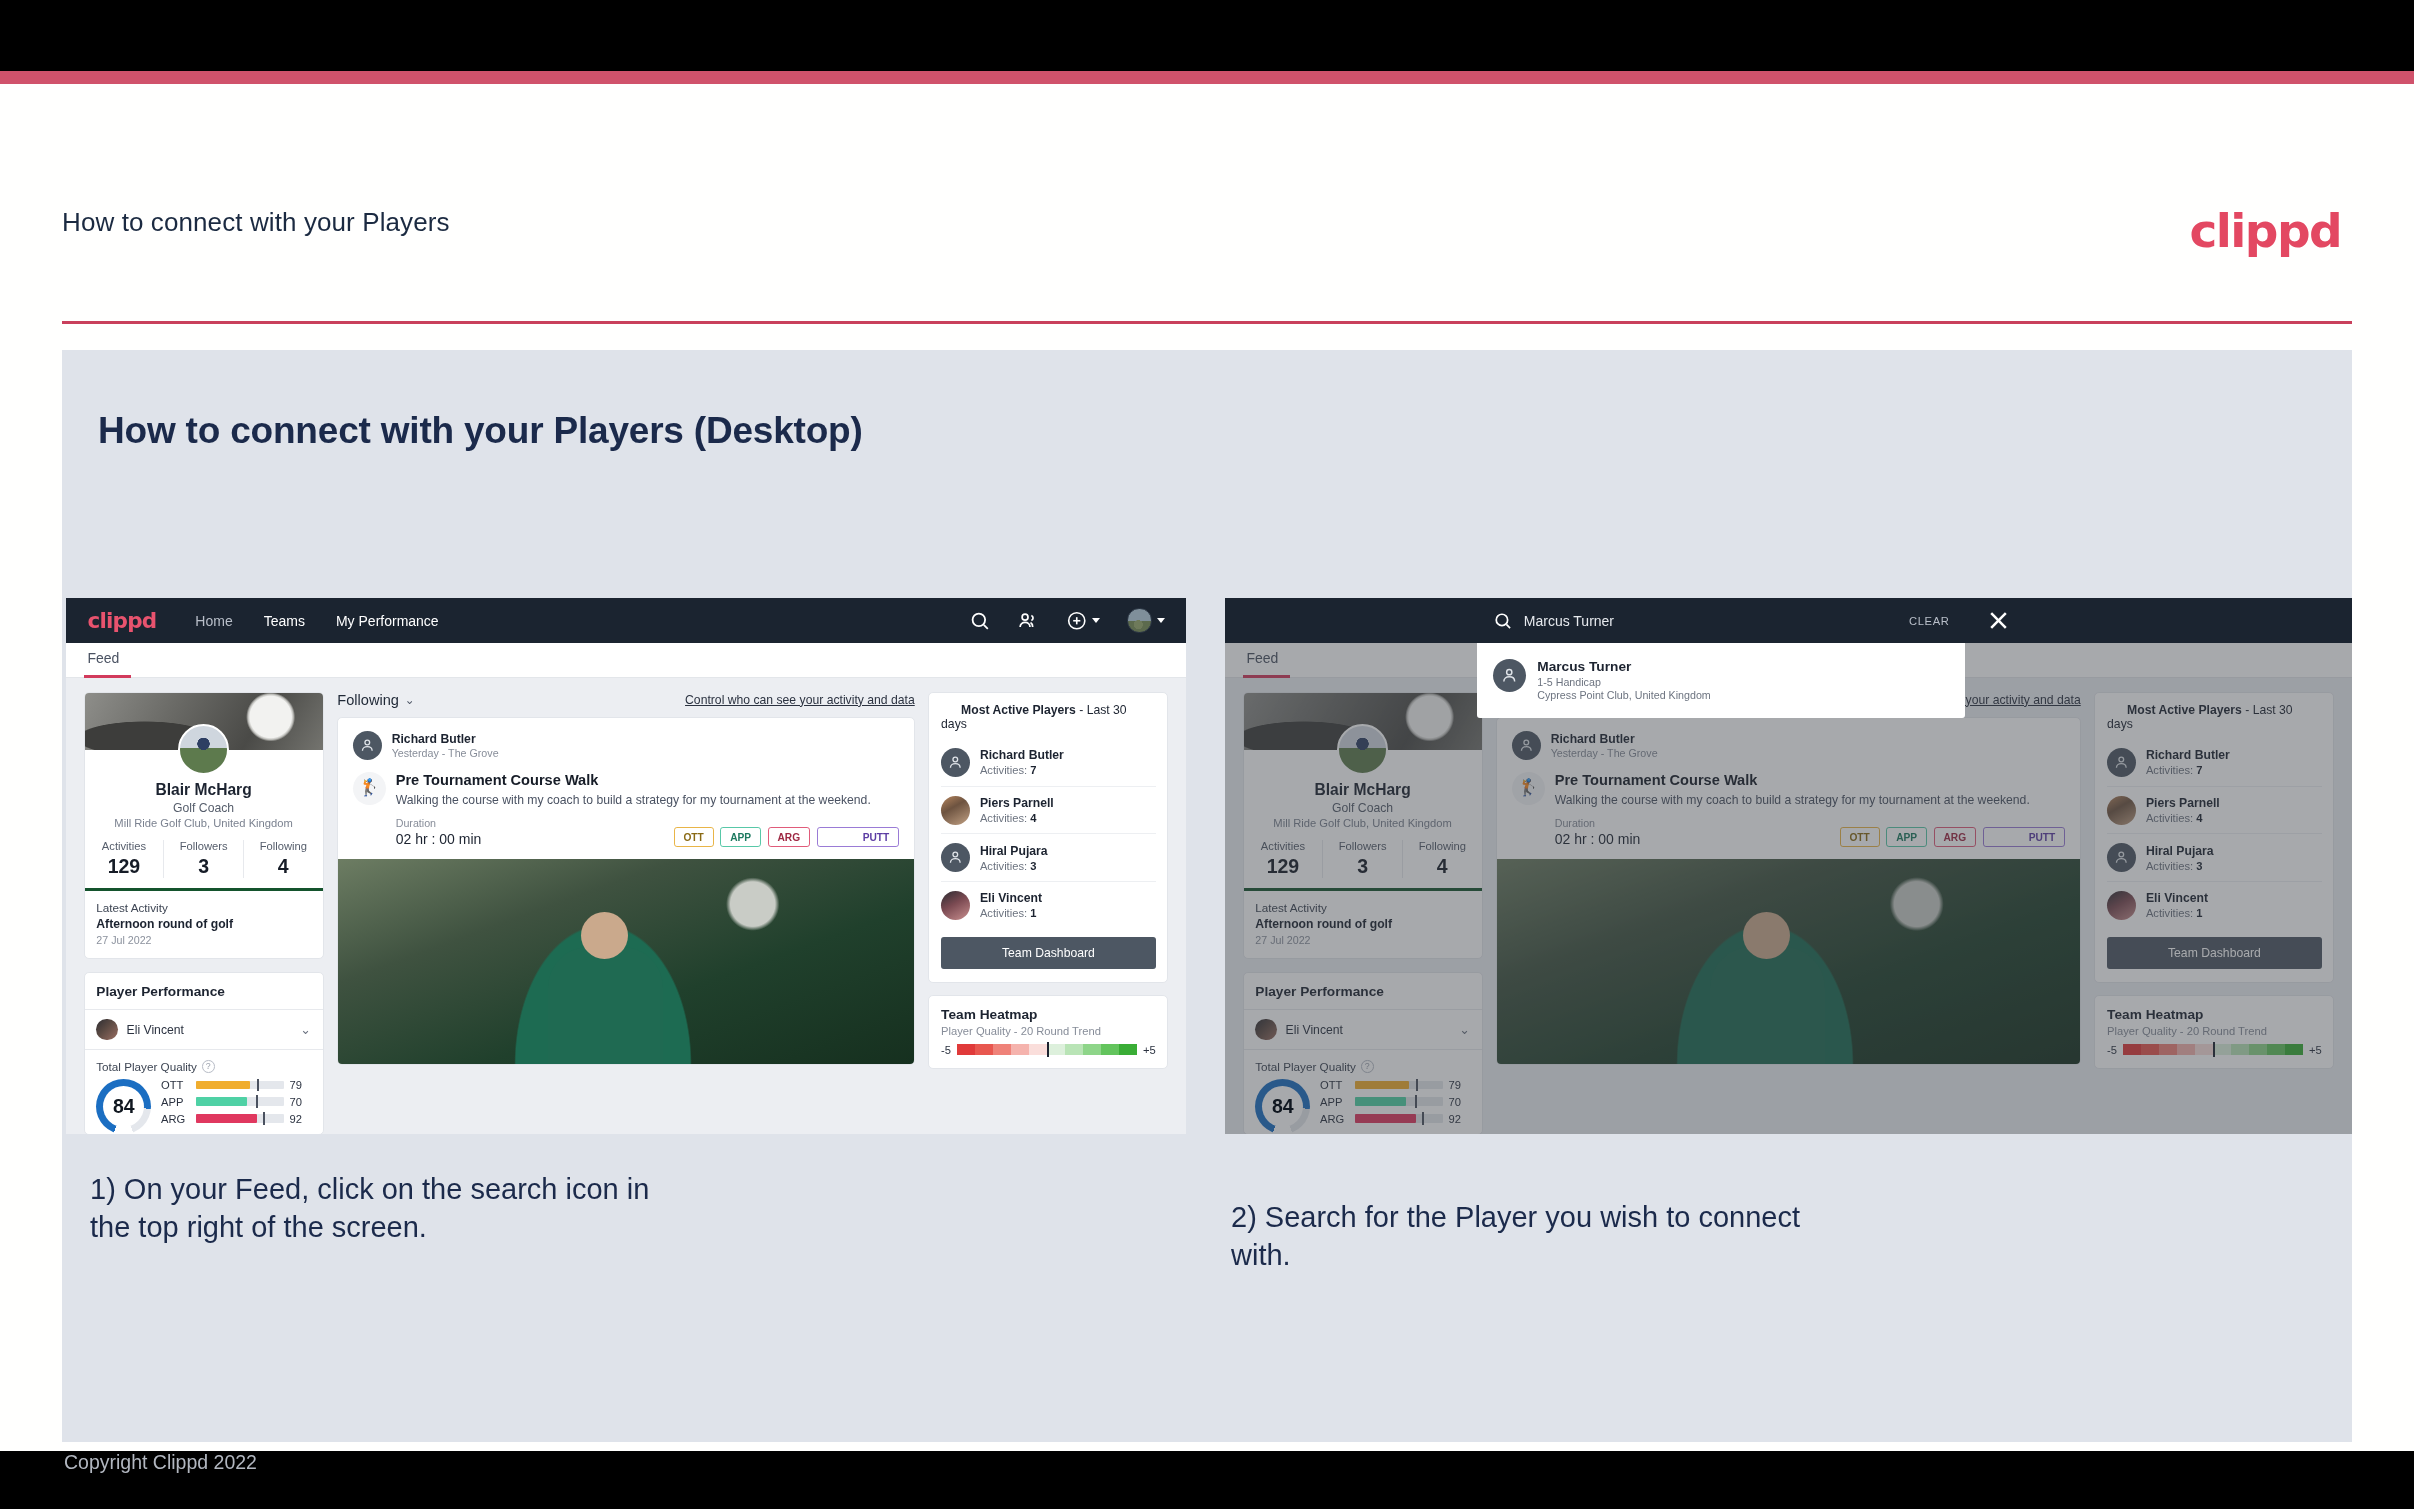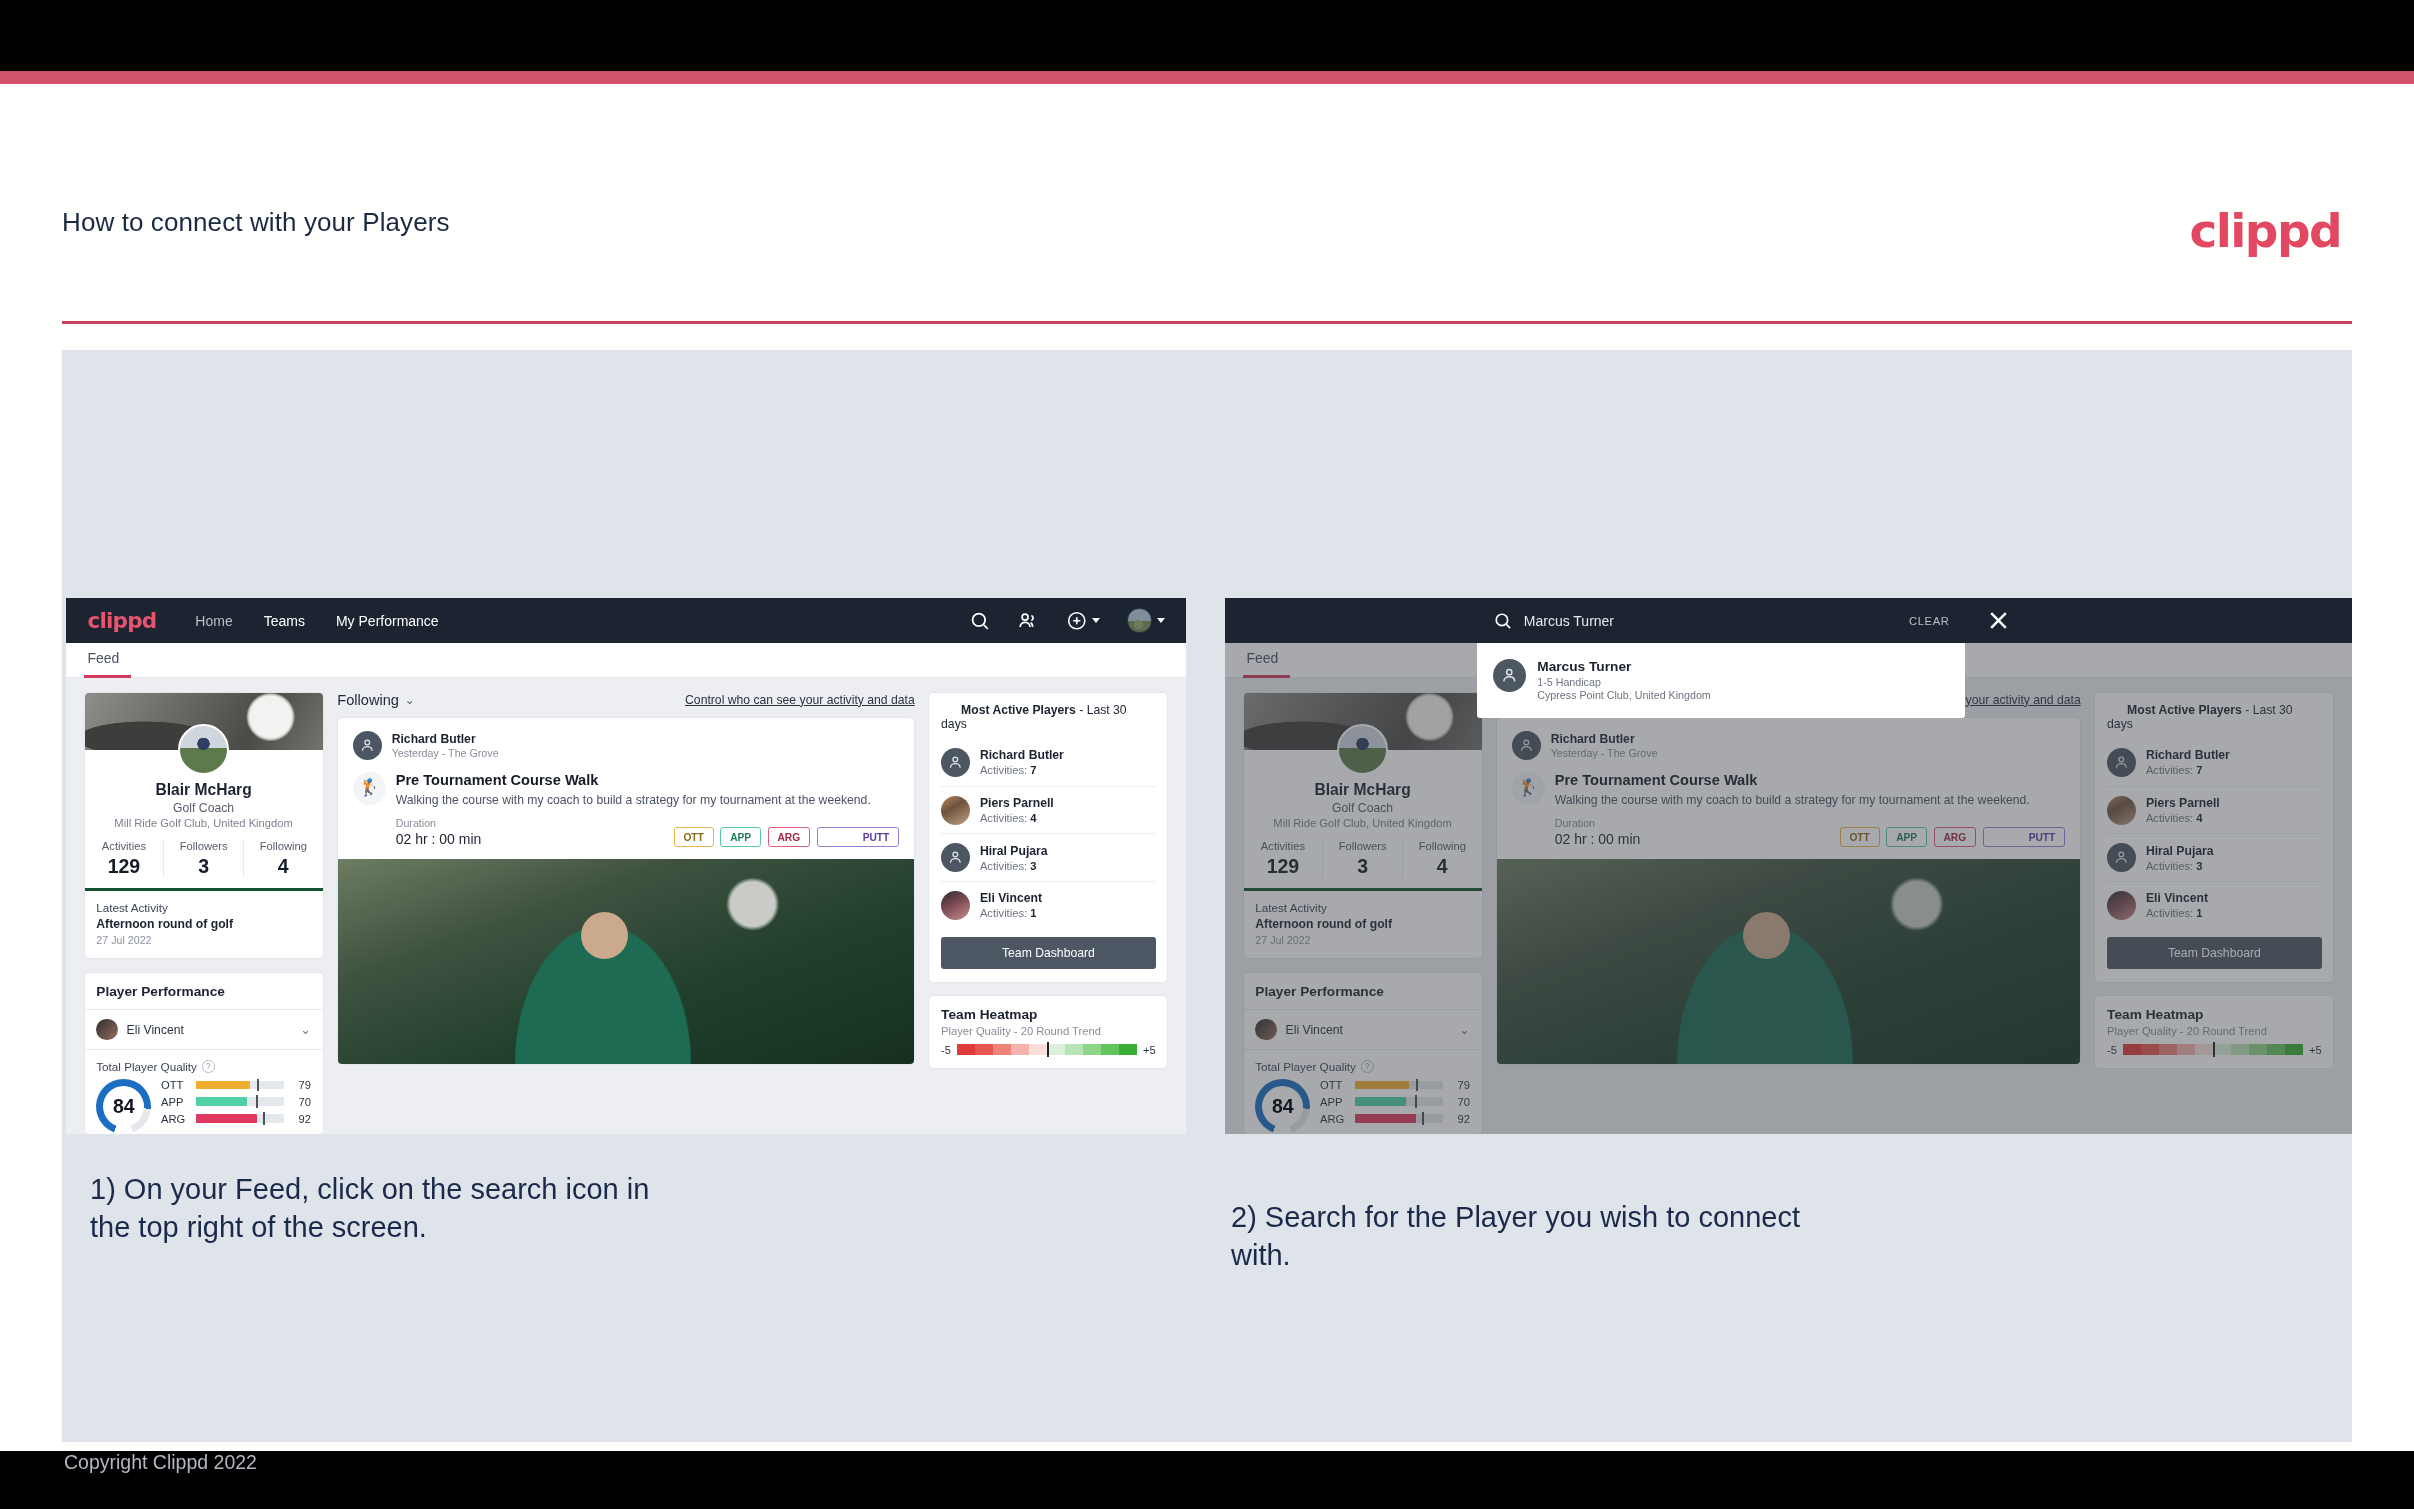--- a/index.html
+++ b/index.html
@@ -169,21 +169,21 @@
            background:conic-gradient(from 200deg, #1b6ec2 0 255deg, #e4e7ec 255deg 320deg, transparent 320deg);}
   .gauge:after { content:""; position:absolute; left:6.8px; top:6.8px; width:41px;height:41px;border-radius:50%;background:#fff; }
   .gauge-val { position:absolute; inset:0; display:flex; align-items:center; justify-content:center;
                font-size:19.5px; font-weight:700; color:#101720; z-index:2; }
   .metrics { flex:1; }
   .metric { display:flex; align-items:center; gap:5.9px; margin-bottom:4.9px; font-size:11.2px; color:#2b3240; }
   .metric-k { width:29px; font-weight:400; }
   .metric-bar { position:relative; flex:1; height:8.8px; background:#e4e7ec; border-radius:1px; }
   .metric-fill { position:absolute; left:0; top:0; height:100%; border-radius:1px; }
   .metric-tick { position:absolute; top:-2px; width:2px; height:12.7px; background:#4b5260; }
-  .metric-v { width:21.5px; text-align:right; font-weight:400; }
+  .metric-v { width:21.5px; font-weight:400; }
 
   
   .following-bar { display:flex; align-items:center; margin-bottom:9.8px; }
   .following-txt { font-size:14.6px; color:#1f2836; }
   .following-chev { margin-left:5.9px; color:#4a5262; font-size:11.7px; }
   .control-link { margin-left:auto; font-size:12.2px; color:#2b3240; text-decoration:underline; }
 
   .post { padding:12.7px 14.6px 0; }
   .post-head { display:flex; align-items:center; }
   .post-av {
@@ -288,20 +288,21 @@
   <div class="slide">
 
     <div class="slide-header-title">How to connect with your Players</div>
     <div class="logo-wrap">
       <span class="logo-text">clippd</span>
     </div>
     <div class="header-rule"></div>
 
     <div class="body-panel"></div>
 
+    <div class="main-title">How to connect with your Players (Desktop)</div>
 
     <div class="shot shot-1">
       <div class="appwin">
 
         <div class="app-nav">
           <span class="app-logo">clippd</span>
           <span class="app-nav-links">
             <span class="app-nav-link">Home</span>
             <span class="app-nav-link active">Teams</span>
             <span class="app-nav-link active">My Performance</span>

